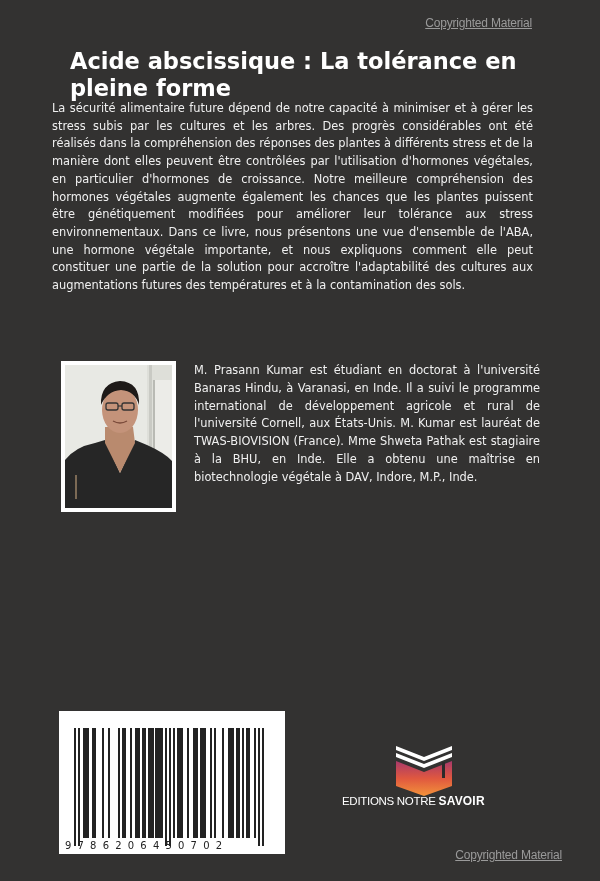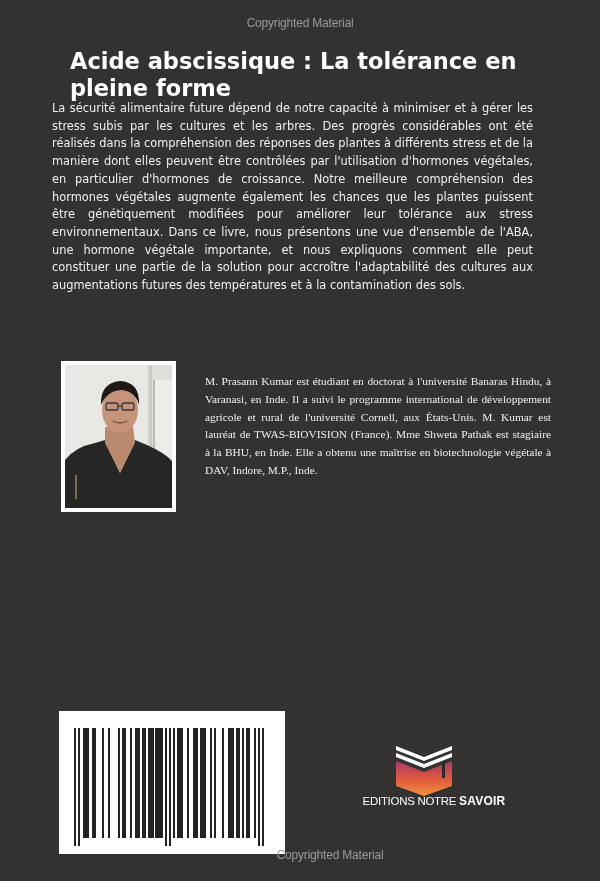--- a/index.html
+++ b/index.html
@@ -1,32 +1,32 @@
 <!DOCTYPE html>
 <html><head>
 <meta charset="utf-8">
 <style>
   html, body { margin:0; padding:0; }
   body { width:600px; height:881px; background:#333231; position:relative; overflow:hidden; font-family:"DejaVu Sans", sans-serif; color:#f2f2f2; }
-  .copyright { position:absolute; left:0; width:600px; text-align:center; font-family:"Liberation Sans", sans-serif; font-size:12px; color:#9a9a9a; letter-spacing:-0.2px; }
+  .copyright { position:absolute; left:0; width:532px; text-align:right; font-family:"Liberation Sans", sans-serif; font-size:12px; color:#9a9a9a; letter-spacing:-0.2px;text-decoration:underline; }
   .copyright.top { top:16px; }
   .copyright.bottom { top:848px; left:30px; }
   .title { position:absolute; left:58px; top:36px; width:500px; font-family:"DejaVu Sans", sans-serif; font-weight:bold; font-size:22.5px; line-height:27px; color:#ffffff; margin:12px; }
   .summary { position:absolute; left:52px; top:100px; width:481px; font-size:11.4px; line-height:17.7px; text-align:justify; color:#f0f0f0; margin:0; }
   .photo-frame { position:absolute; left:61px; top:361px; width:115px; height:151px; background:#ffffff; }
   .photo { position:absolute; left:4px; top:4px; width:107px; height:143px; overflow:hidden; background:linear-gradient(180deg,#dcdcd6 0%,#e6e6e2 40%,#cfcfca 100%); }
-  .bio { position:absolute; left:193px; top:361px; width:346px; font-size:11.4px; line-height:17.8px; text-align:justify; color:#f0f0f0; margin:12px;font-family:Liberation Serif, serif; }
+  .bio { position:absolute; left:193px; top:361px; width:346px; font-size:11.4px; line-height:17.8px; text-align:justify; color:#f0f0f0; margin:1px; }
   .barcode-box { position:absolute; left:59px; top:711px; width:226px; height:143px; background:#ffffff; }
   .bars { position:absolute; left:15px; top:17px; width:198px; height:112px; display:flex; align-items:flex-start; }
   .bars span { display:block; height:110px; background:#222; }
   .bars span.g { background:transparent; }
   .bars span.long { height:118px; }
   .isbn { position:absolute; left:6px; top:129px; width:215px; font-family:"DejaVu Sans", sans-serif; font-size:10px; color:#222; letter-spacing:6.2px; white-space:nowrap; }
   .logo { position:absolute; left:384px; top:742px; width:130px; height:70px; }
-  .logo-text { position:absolute; left:354px; top:794px; width:160px; text-align:center; font-family:"Liberation Sans", sans-serif; font-size:11.5px; color:#ffffff; letter-spacing:-0.3px; white-space:nowrap; }
+  .logo-text { position:absolute; left:342px; top:794px; width:160px; font-family:"Liberation Sans", sans-serif; font-size:11.5px; color:#ffffff; letter-spacing:-0.3px; white-space:nowrap; }
   .logo-text b { font-weight:bold; font-size:12px; letter-spacing:0.2px; }
 </style>
 </head>
 <body>
 
 <div class="copyright top">Copyrighted Material</div>
 
 <h1 class="title">Acide abscissique : La tolérance en pleine forme</h1>
 
 <p class="summary">La sécurité alimentaire future dépend de notre capacité à minimiser et à gérer les stress subis par les cultures et les arbres. Des progrès considérables ont été réalisés dans la compréhension des réponses des plantes à différents stress et de la manière dont elles peuvent être contrôlées par l'utilisation d'hormones végétales, en particulier d'hormones de croissance. Notre meilleure compréhension des hormones végétales augmente également les chances que les plantes puissent être génétiquement modifiées pour améliorer leur tolérance aux stress environnementaux. Dans ce livre, nous présentons une vue d'ensemble de l'ABA, une hormone végétale importante, et nous expliquons comment elle peut constituer une partie de la solution pour accroître l'adaptabilité des cultures aux augmentations futures des températures et à la contamination des sols.</p>
@@ -114,20 +114,21 @@
       <span style="width:2px"></span>
       <span class="g" style="width:2px"></span>
       <span style="width:4px"></span>
       <span class="g" style="width:4px"></span>
       <span style="width:2px"></span>
       <span class="g" style="width:2px"></span>
       <span class="long" style="width:2px"></span>
       <span class="g" style="width:2px"></span>
       <span class="long" style="width:2px"></span>
   </div>
+  <div class="isbn">9786206450702</div>
 </div>
 
 <div class="copyright bottom">Copyrighted Material</div>
 
 <div class="logo">
   <svg width="130" height="70" viewBox="0 0 130 70">
     <defs>
       <linearGradient id="lg" x1="0" y1="0" x2="0" y2="1">
         <stop offset="0" stop-color="#a8396a"></stop>
         <stop offset="0.5" stop-color="#e0583f"></stop>

